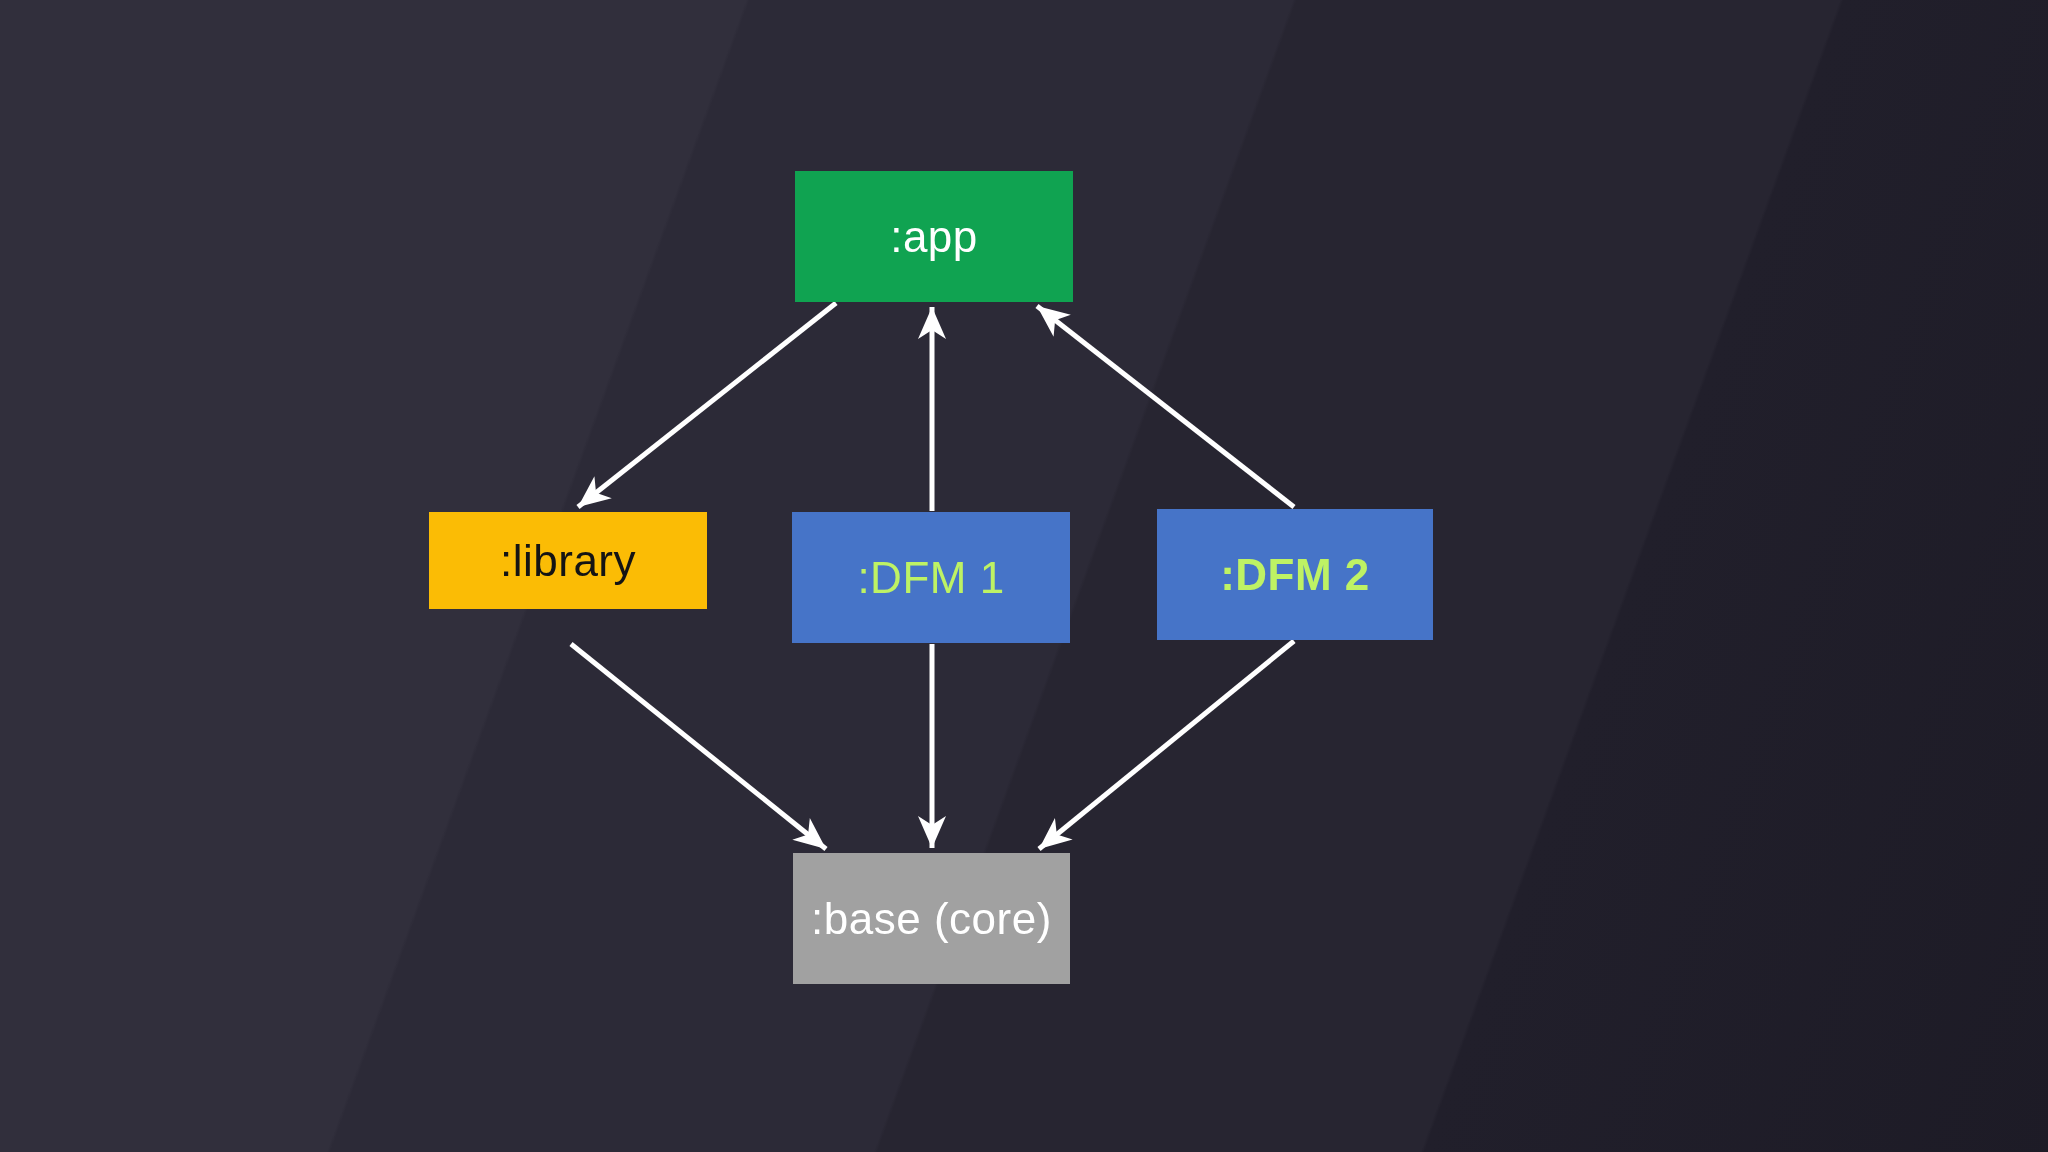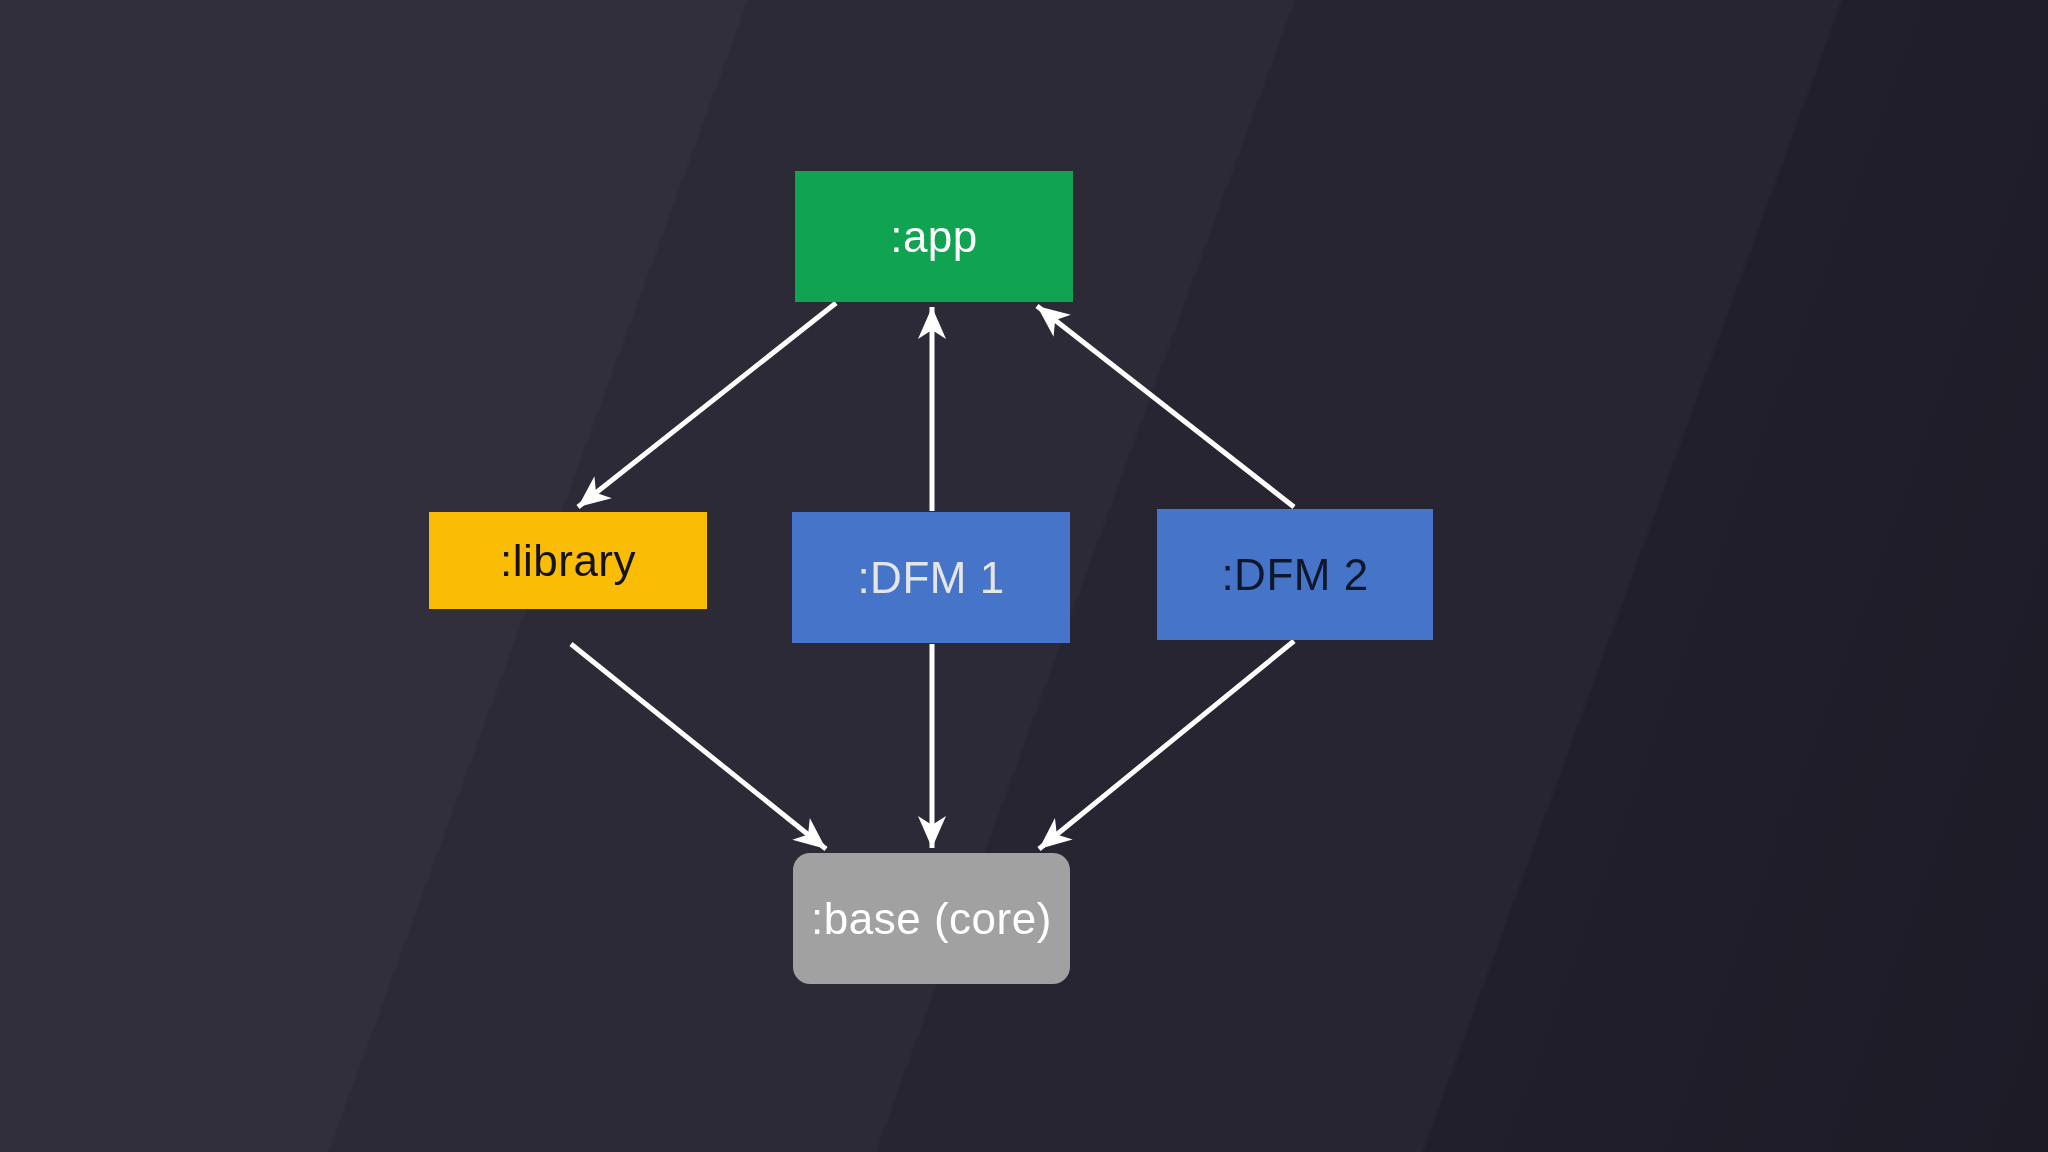--- a/index.html
+++ b/index.html
@@ -73,25 +73,25 @@
   </svg>
 
   <div class="node" id="node-app" style="background: rgb(16, 163, 81); color: rgb(255, 255, 255);">
     <span class="label">:app</span>
   </div>
 
   <div class="node" id="node-library" style="background: rgb(251, 188, 5); color: rgb(20, 20, 20);">
     <span class="label">:library</span>
   </div>
 
-  <div class="node" id="node-dfm1" style="background: rgb(70, 116, 200); color: #e5e5e5; align-items: center;">
+  <div class="node" id="node-dfm1" style="background: rgb(70, 116, 200); color: #bef264; align-items: center;">
     <span class="label">:DFM 1</span>
   </div>
 
-  <div class="node" id="node-dfm2" style="background: rgb(70, 116, 200); color: #0f172a;">
+  <div class="node" id="node-dfm2" style="background: rgb(70, 116, 200); color: #bef264; font-weight: bold;">
     <span class="label">:DFM 2</span>
   </div>
 
-  <div class="node" id="node-base" style="background: rgb(161, 161, 161); color: rgb(255, 255, 255); border-radius: 17px;">
+  <div class="node" id="node-base" style="background: rgb(161, 161, 161); color: rgb(255, 255, 255);">
     <span class="label">:base (core)</span>
   </div>
 
 </div>
 
 </body></html>

